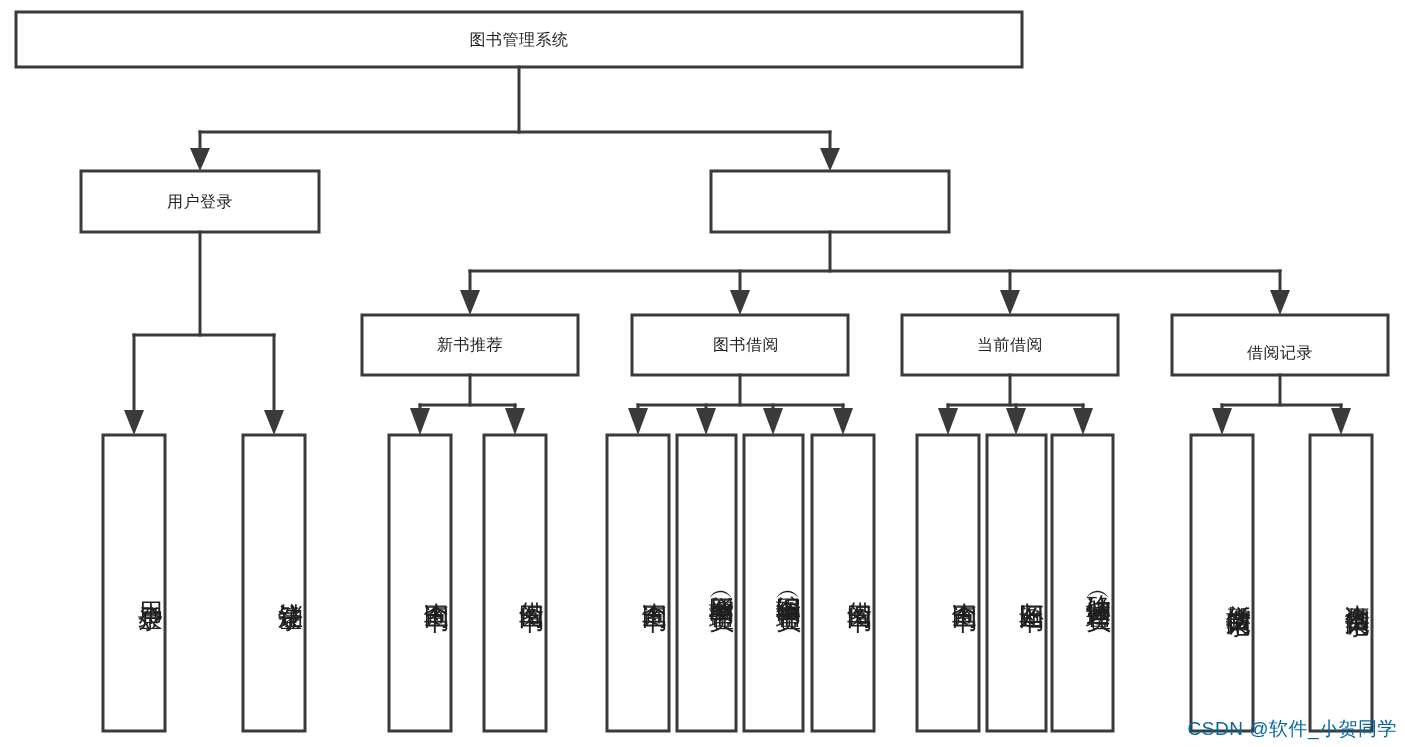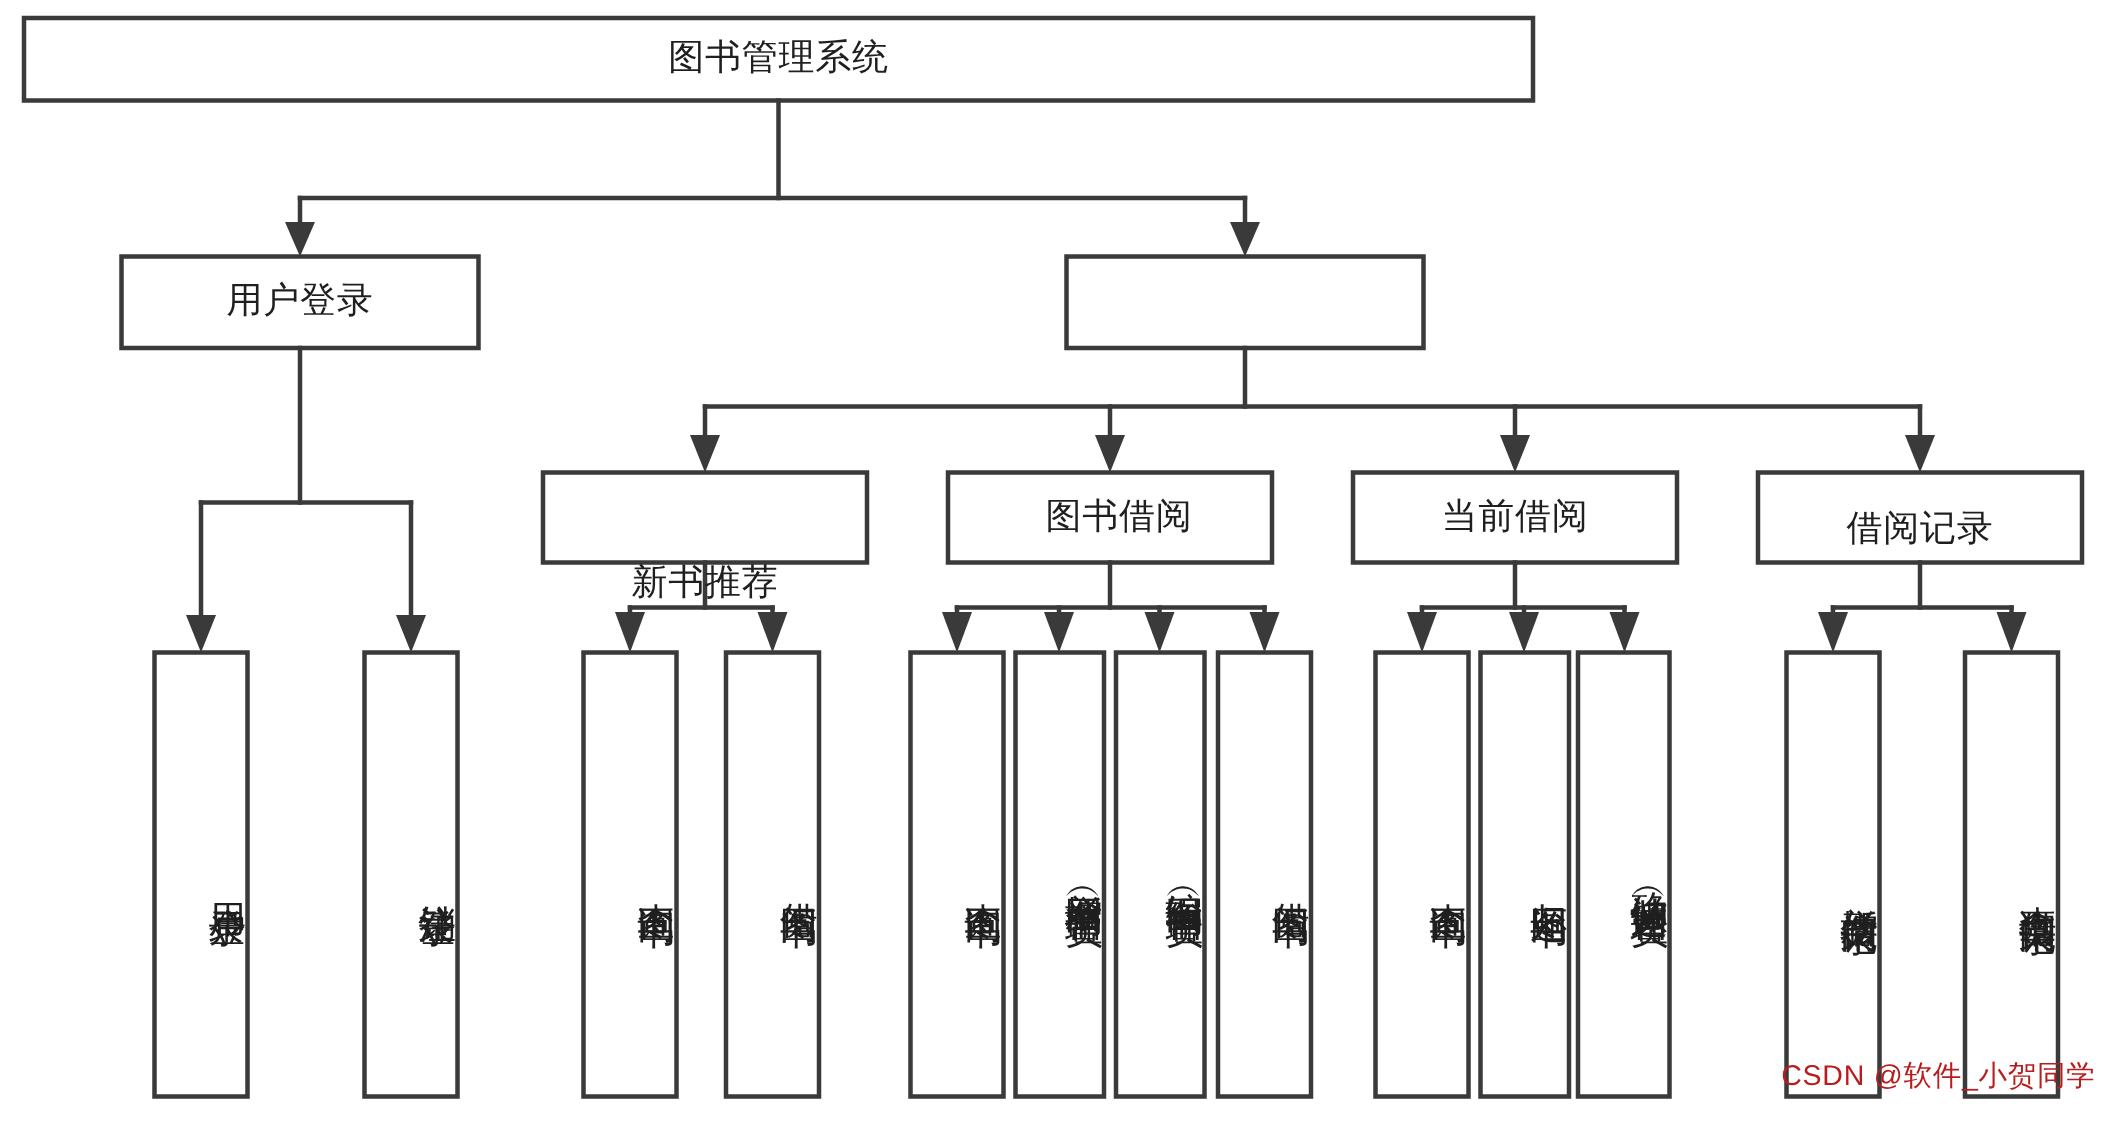--- a/index.html
+++ b/index.html
@@ -44,40 +44,40 @@
     position: absolute;
     display: flex;
     align-items: center;
     justify-content: center;
     color: #1f1f1f;
     font-family: "Liberation Sans", "DejaVu Sans", sans-serif;
     pointer-events: none;
     box-sizing: border-box;
   }
   .node-label.horizontal {
-    font-size: 24px;
+    font-size: 16px;
     line-height: 1.1;
     letter-spacing: 0.5px;
     white-space: nowrap;
   }
   .node-label.vertical {
     writing-mode: vertical-rl;
     text-orientation: upright;
     font-size: 25px;
     line-height: 1.18;
     letter-spacing: 2px;
     padding-top: 6px;
     align-items: flex-start;
   }
   .watermark {
     position: absolute;
     right: 8px;
-    bottom: 17px;
+    bottom: 5px;
     font-size: 19px;
-    color: #b91c1c;
+    color: #0369a1;
     font-family: "Liberation Sans", "DejaVu Sans", sans-serif;
     white-space: nowrap;
     letter-spacing: 0.5px;
   }
 </style>
 </head>
 <body>
 
 <div id="diagram-root">
 
@@ -186,21 +186,21 @@
       <polygon class="arrow-head" points="1331,408 1351,408 1341,435"></polygon>
     </g>
 
   </svg>
 
   <div class="node-label horizontal" style="left:16px; top:12px; width:1006px; height:55px;">图书管理系统</div>
 
   <div class="node-label horizontal" style="left:81px; top:171px; width:238px; height:61px;">用户登录</div>
 
 
-  <div class="node-label horizontal" style="left:362px; top:315px; width:216px; height:60px;margin-top:44px;">新书推荐</div>
+  <div class="node-label horizontal" style="left:362px; top:315px; width:216px; height:60px;">新书推荐</div>
 
   <div class="node-label horizontal" style="left:632px; top:315px; width:216px; height:60px;padding-left:12px;">图书借阅</div>
 
   <div class="node-label horizontal" style="left:902px; top:315px; width:216px; height:60px;">当前借阅</div>
 
   <div class="node-label horizontal" style="left:1172px; top:315px; width:216px; height:76px;">借阅记录</div>
 
   <div class="node-label vertical" style="left:103px; top:435px; width:62px; height:296px;">用户登录</div>
 
   <div class="node-label vertical" style="left:243px; top:435px; width:62px; height:296px;">注销登录</div>

